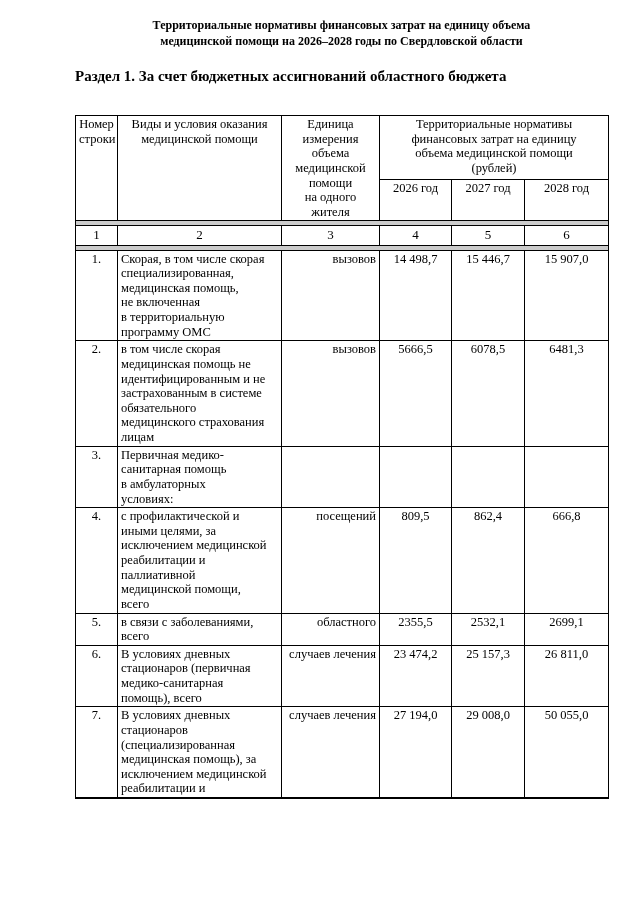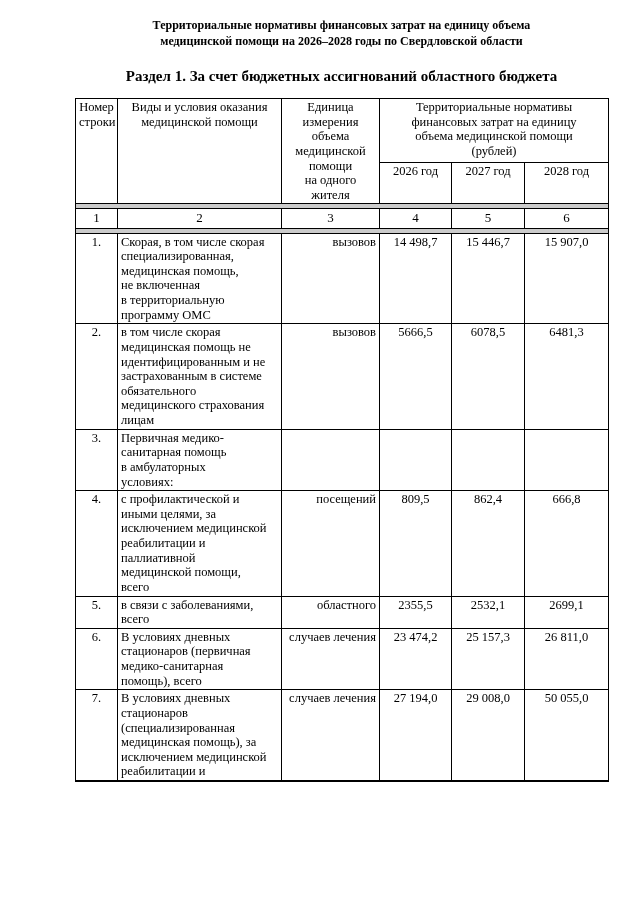--- a/index.html
+++ b/index.html
@@ -26,28 +26,28 @@
   }
   .doc-title {
     margin-top:17px;
     text-align:center;
     font-weight:bold;
     font-size:12px; line-height:16px;
     white-space:pre-line;
   }
   .section-title {
     margin-top:19px;
-    text-align:center;
+    text-align:left;
     font-weight:bold;
     font-size:15px; line-height:16px;
     white-space:pre-line;
   }
 
   table.norms {
-    margin-top:14px;
+    margin-top:31px;
     width:533px;
     border-collapse:collapse;
     table-layout:fixed;
     font-size:12.5px; line-height:1.17;
   }
   table.norms td, table.norms th {
     border:1px solid #000;
     vertical-align:top;
     padding:1px 3px;
     font-weight:normal;

